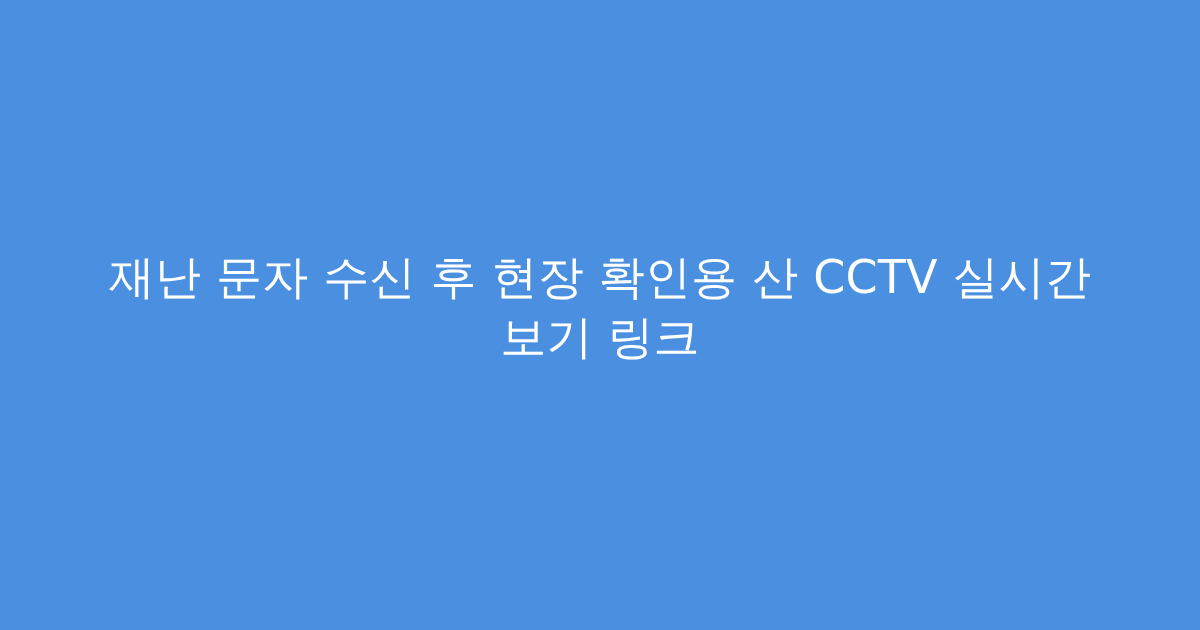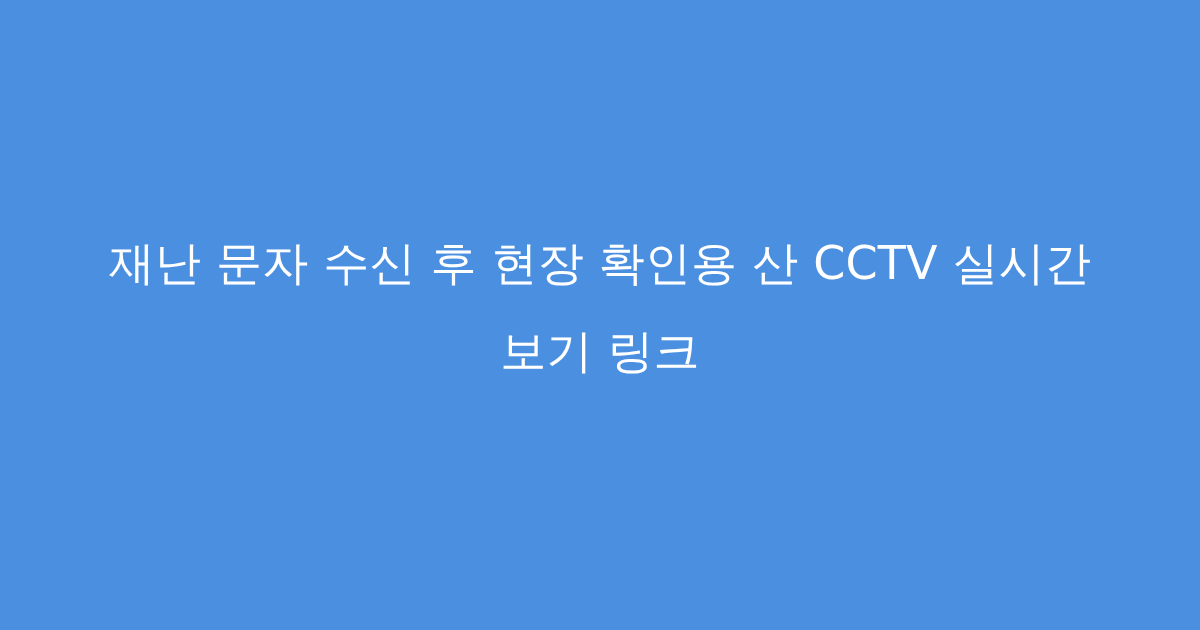--- a/index.html
+++ b/index.html
@@ -39,21 +39,21 @@
 
   .headline {
     margin: 0;
     padding: 0;
     width: 100%;
     text-align: center;
     color: #ffffff;
     font-family: "DejaVu Sans", "Liberation Sans", sans-serif;
     font-size: 46px;
     font-weight: 400;
-    line-height: 88px;
+    line-height: 60px;
     letter-spacing: 0.2px;
     word-break: keep-all;
     overflow-wrap: break-word;
     white-space: pre-wrap;
     text-rendering: optimizeLegibility;
   }
 </style>
 </head>
 <body>
 

